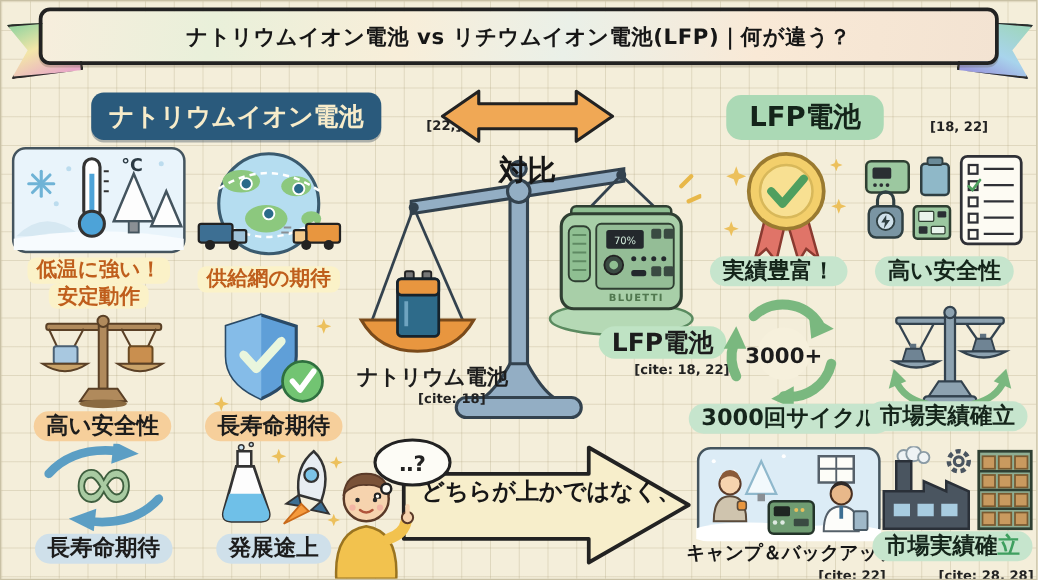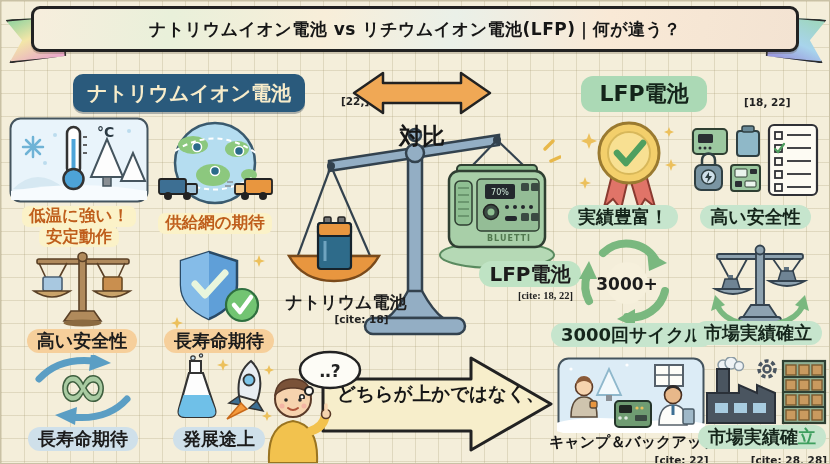--- a/index.html
+++ b/index.html
@@ -272,21 +272,21 @@
         <line x1="282" y1="48" x2="291" y2="44"></line>
     </g>
   </svg>
   <div class="abs lblwrap" style="left:278px;top:292px;width:134px;">
     <span style="font-size:17px;font-weight:700;">ナトリウム電池</span>
   </div>
   <div class="abs cite ctr" style="left:278px;top:312px;width:134px;">[cite: 18]</div>
   <div class="abs lblwrap" style="left:455px;top:260px;width:148px;">
     <span class="pill lfp">LFP電池</span>
   </div>
-  <div class="abs cite ctr" style="left:455px;top:289px;width:148px;font-family:Liberation Serif, serif;">[cite: 18, 22]</div>
+  <div class="abs cite ctr" style="left:455px;top:289px;width:148px;">[cite: 18, 22]</div>
 
   <svg class="abs" style="left:572px;top:118px;" width="112" height="94" viewBox="0 0 112 94">
     <polygon points="16,14 18,19.6 24,22 18,24.4 16,30 14,24.4 8,22 14,19.6" fill="#ecc05c"></polygon>
     <polygon points="98,40 99.6,44.4 104,46 99.6,47.6 98,52 96.4,47.6 92,46 96.4,44.4" fill="#ecc05c"></polygon>
     <polygon points="12,58 13.6,62.4 18,64 13.6,65.6 12,70 10.4,65.6 6,64 10.4,62.4" fill="#ecc05c"></polygon>
     <polygon points="96,8 97.4,11.6 101,13 97.4,14.4 96,18 94.6,14.4 91,13 94.6,11.6" fill="#ecc05c"></polygon>
     <polygon points="40,52 56,56 48,90 40,80 31,88" fill="#e07468" stroke="#8a3a30" stroke-width="2"></polygon>
     <polygon points="72,52 56,56 66,90 72,80 82,88" fill="#e07468" stroke="#8a3a30" stroke-width="2"></polygon>
     <circle cx="56" cy="34" r="30" fill="#f3cf6b" stroke="#9a7a30" stroke-width="3"></circle>
     <circle cx="56" cy="34" r="21" fill="#f8e092" stroke="#d8b85a" stroke-width="2"></circle>

